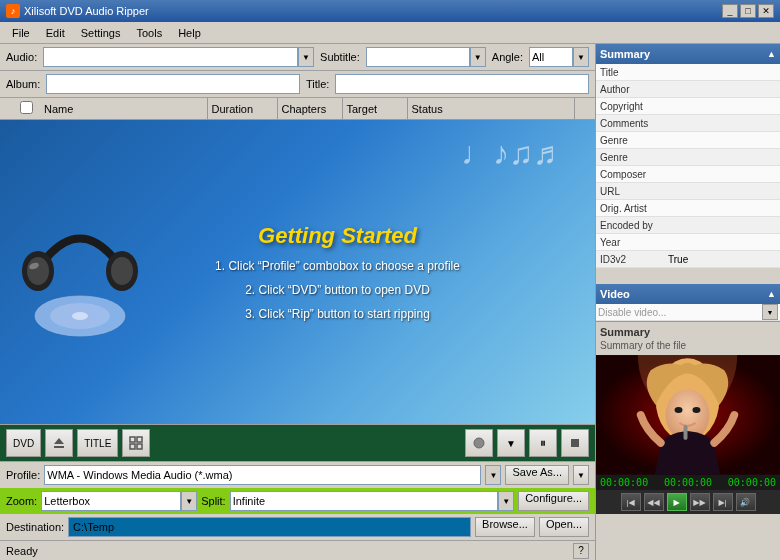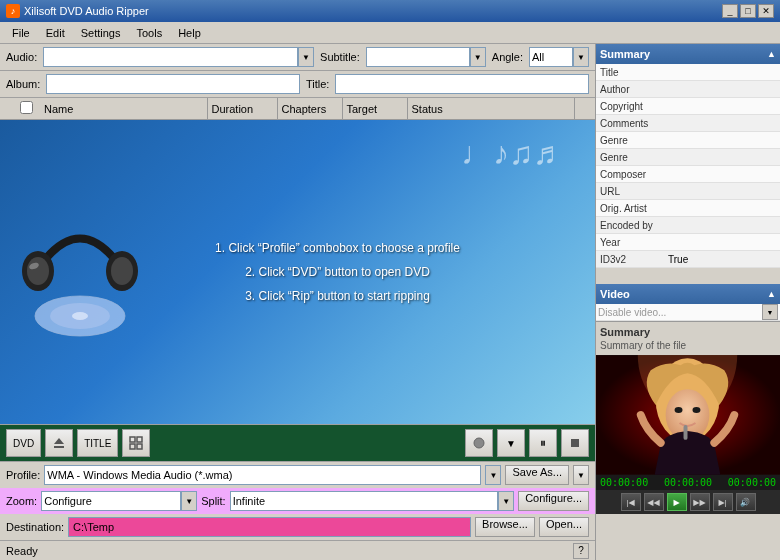--- a/index.html
+++ b/index.html
@@ -57,27 +57,27 @@
     .tool-btn { height: 28px; min-width: 28px; background: linear-gradient(to bottom, #eee, #d4d0c8); border: 1px solid #999; display: flex; align-items: center; justify-content: center; cursor: pointer; padding: 0 4px; font-size: 10px; }
     .tool-btn-wide { padding: 0 6px; }
 
     
     .profile-row { background: #d4d0c8; padding: 3px 6px; display: flex; align-items: center; gap: 4px; }
     .profile-combo { height: 20px; border: 1px solid #7f9db9; background: white; flex: 1; padding: 0 2px; font-size: 11px; display: flex; align-items: center; }
     .save-btn { height: 20px; background: linear-gradient(to bottom, #eee, #d4d0c8); border: 1px solid #999; padding: 0 6px; cursor: pointer; white-space: nowrap; }
     .small-arrow-btn { height: 20px; width: 16px; background: linear-gradient(to bottom, #eee, #d4d0c8); border: 1px solid #999; display: flex; align-items: center; justify-content: center; cursor: pointer; font-size: 8px; }
 
     
-    .zoom-row { background: #f0abfc; padding: 3px 6px; display: flex; align-items: center; gap: 4px; }
+    .zoom-row { background: #84cc16; padding: 3px 6px; display: flex; align-items: center; gap: 4px; }
     .zoom-combo { height: 20px; border: 1px solid #7f9db9; background: white; width: 140px; padding: 0 2px; font-size: 11px; display: flex; align-items: center; }
     .config-btn { height: 20px; background: linear-gradient(to bottom, #eee, #d4d0c8); border: 1px solid #999; padding: 0 6px; cursor: pointer; }
 
     
     .dest-row { background: #d4d0c8; padding: 3px 6px; display: flex; align-items: center; gap: 4px; }
-    .dest-input { height: 20px; border: 1px solid #7f9db9; background: #ec4899; flex: 1; padding: 0 2px; font-size: 11px; display: flex; align-items: center; }
+    .dest-input { height: 20px; border: 1px solid #7f9db9; background: #0369a1; flex: 1; padding: 0 2px; font-size: 11px; display: flex; align-items: center; }
     .browse-btn { height: 20px; background: linear-gradient(to bottom, #eee, #d4d0c8); border: 1px solid #999; padding: 0 6px; cursor: pointer; }
 
     
     .status-bar { background: #d4d0c8; height: 20px; display: flex; align-items: center; padding: 0 6px; border-top: 1px solid #a0a0a0; justify-content: space-between; }
     .status-text { font-size: 11px; }
 
     
     .right-panel { width: 185px; display: flex; flex-direction: column; border-left: 1px solid #999; background: #d4d0c8; }
     
     
@@ -192,20 +192,21 @@
           <ellipse cx="18" cy="75" rx="11" ry="14" fill="#444"></ellipse>
 
           <ellipse cx="102" cy="75" rx="16" ry="20" fill="#222"></ellipse>
           <ellipse cx="102" cy="75" rx="11" ry="14" fill="#444"></ellipse>
 
           <ellipse cx="14" cy="70" rx="5" ry="3" fill="rgba(255,255,255,0.3)" transform="rotate(-20 14 70)"></ellipse>
         </svg>
       </div>
 
       <div class="content-overlay">
+        <div class="getting-started">Getting Started</div>
         <div class="instruction">1. Click “Profile” combobox to choose a profile</div>
         <div class="instruction">2. Click “DVD” button to open DVD</div>
         <div class="instruction">3. Click “Rip” button to start ripping</div>
       </div>
     </div>
 
     <div class="bottom-toolbar">
       <div class="tool-btn tool-btn-wide">
         <span>DVD</span>
       </div>
@@ -250,21 +251,21 @@
       </div>
       <div class="combo-arrow">▼</div>
       <div class="save-btn">Save As...</div>
       <div class="small-arrow-btn">▼</div>
     </div>
 
     <div class="zoom-row">
       <span class="label">Zoom:</span>
       <div style="display:flex;align-items:center;">
         <div class="zoom-combo">
-          <span style="font-size:11px;">Configure</span>
+          <span style="font-size:11px;">Letterbox</span>
         </div>
         <div class="combo-arrow">▼</div>
       </div>
       <span class="label">Split:</span>
       <div style="display:flex;align-items:center;flex:1;">
         <div class="zoom-combo" style="flex:1;">
           <span style="font-size:11px;">Infinite</span>
         </div>
         <div class="combo-arrow">▼</div>
       </div>

